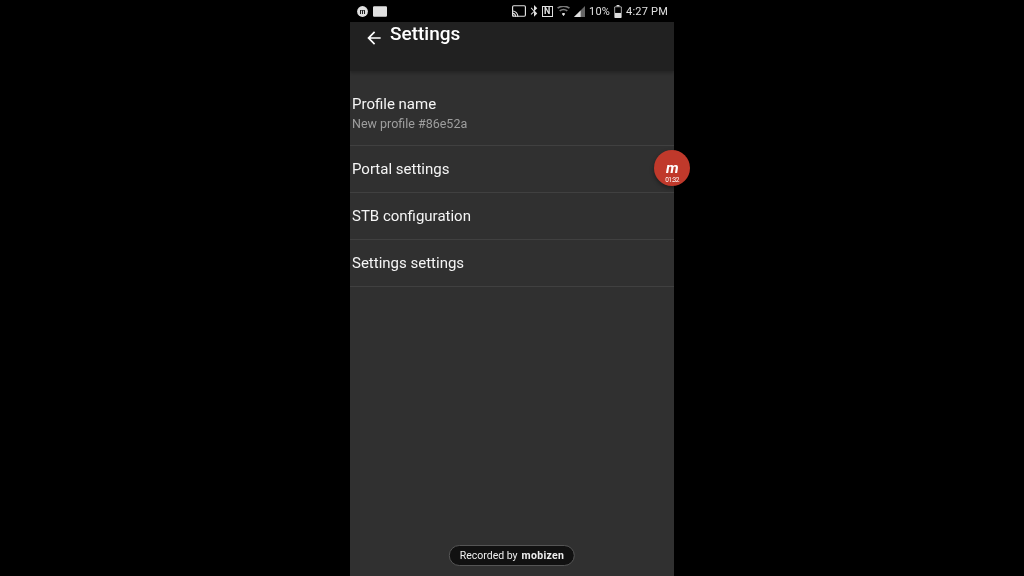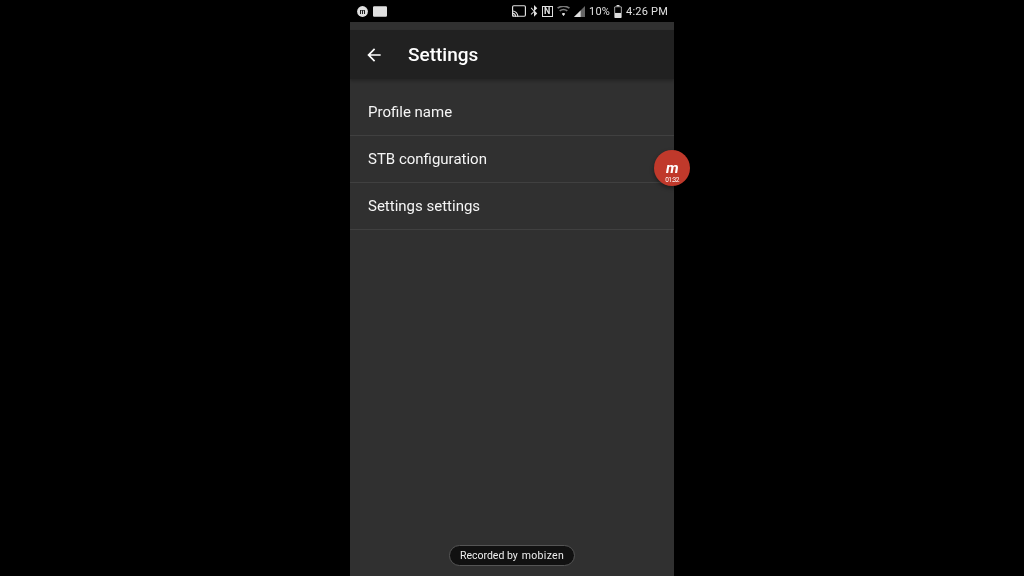--- a/index.html
+++ b/index.html
@@ -32,39 +32,37 @@
     color: #e0e0e0;
   }
   .statusbar .left, .statusbar .right { display: flex; align-items: center; gap: 4px; }
   .statusbar svg { display: block; }
   .status-text { letter-spacing: .2px; }
   
   .appbar {
     height: 49px;
     background: #212121;
     display: flex;
-    align-items: center;
+    align-items: flex-start;
     padding: 0 8px;
-    gap: 18px;
     box-shadow: 0 2px 3px rgba(0,0,0,.25);
-    margin-top: 8px;
   }
   .appbar .title {
     font-size: 19px;
     font-weight: 500;
     color: #fff;
   }
   .appbar .back-btn {
     width: 32px; height: 32px;
     display: flex; align-items: center; justify-content: center;
   }
   
   .list { padding-top: 10px; }
   .row {
-    padding: 14px 18px;
+    padding: 14px 2px;
     border-bottom: 1px solid rgba(255,255,255,.08);
   }
   .row .primary { font-size: 15px; color: #f5f5f5; }
   .row .secondary { font-size: 12.5px; color: #9e9e9e; margin-top: 3px; }
   
   .rec-bubble {
     position: absolute;
     right: -16px;
     top: 150px;
     width: 36px; height: 36px;
@@ -95,21 +93,21 @@
     background: #111;
     border: 1px solid #555;
     border-radius: 12px;
     padding: 3px 10px;
     font-size: 10.5px;
     color: #eee;
     display: flex; align-items: center; gap: 4px;
     white-space: nowrap;
   }
   .rec-tag .brand {
-    font-weight: 400;
+    font-weight: 700;
     letter-spacing: .3px;
   }
 </style>
 </head>
 <body>
 
 <div class="phone">
 
   <div class="statusbar">
     <div class="left">
@@ -151,36 +149,40 @@
           </svg>
       </span>
       <span class="status-text">10%</span>
       <span>
         <svg width="8" height="13" viewBox="0 0 10 18" fill="#e0e0e0">
             <rect x="0" y="2" width="10" height="16" rx="1"></rect>
             <rect x="3" y="0" width="4" height="2"></rect>
             <rect x="1" y="3" width="8" height="8" fill="#000"></rect>
           </svg>
       </span>
-      <span class="status-text">4:26 PM</span>
+      <span class="status-text">4:27 PM</span>
     </div>
   </div>
 
   <div class="appbar">
     <div class="back-btn">
       <svg width="20" height="20" viewBox="0 0 24 24" fill="#fff">
           <path d="M20 11H7.83l5.59-5.59L12 4l-8 8 8 8 1.41-1.41L7.83 13H20z"></path>
         </svg>
     </div>
     <div class="title">Settings</div>
   </div>
 
   <div class="list">
     <div class="row">
       <div class="primary">Profile name</div>
+      <div class="secondary">New profile #86e52a</div>
+    </div>
+    <div class="row">
+      <div class="primary">Portal settings</div>
     </div>
     <div class="row">
       <div class="primary">STB configuration</div>
     </div>
     <div class="row">
       <div class="primary">Settings settings</div>
     </div>
   </div>
 
   <div class="rec-bubble" data-timer="01:32">m</div>

